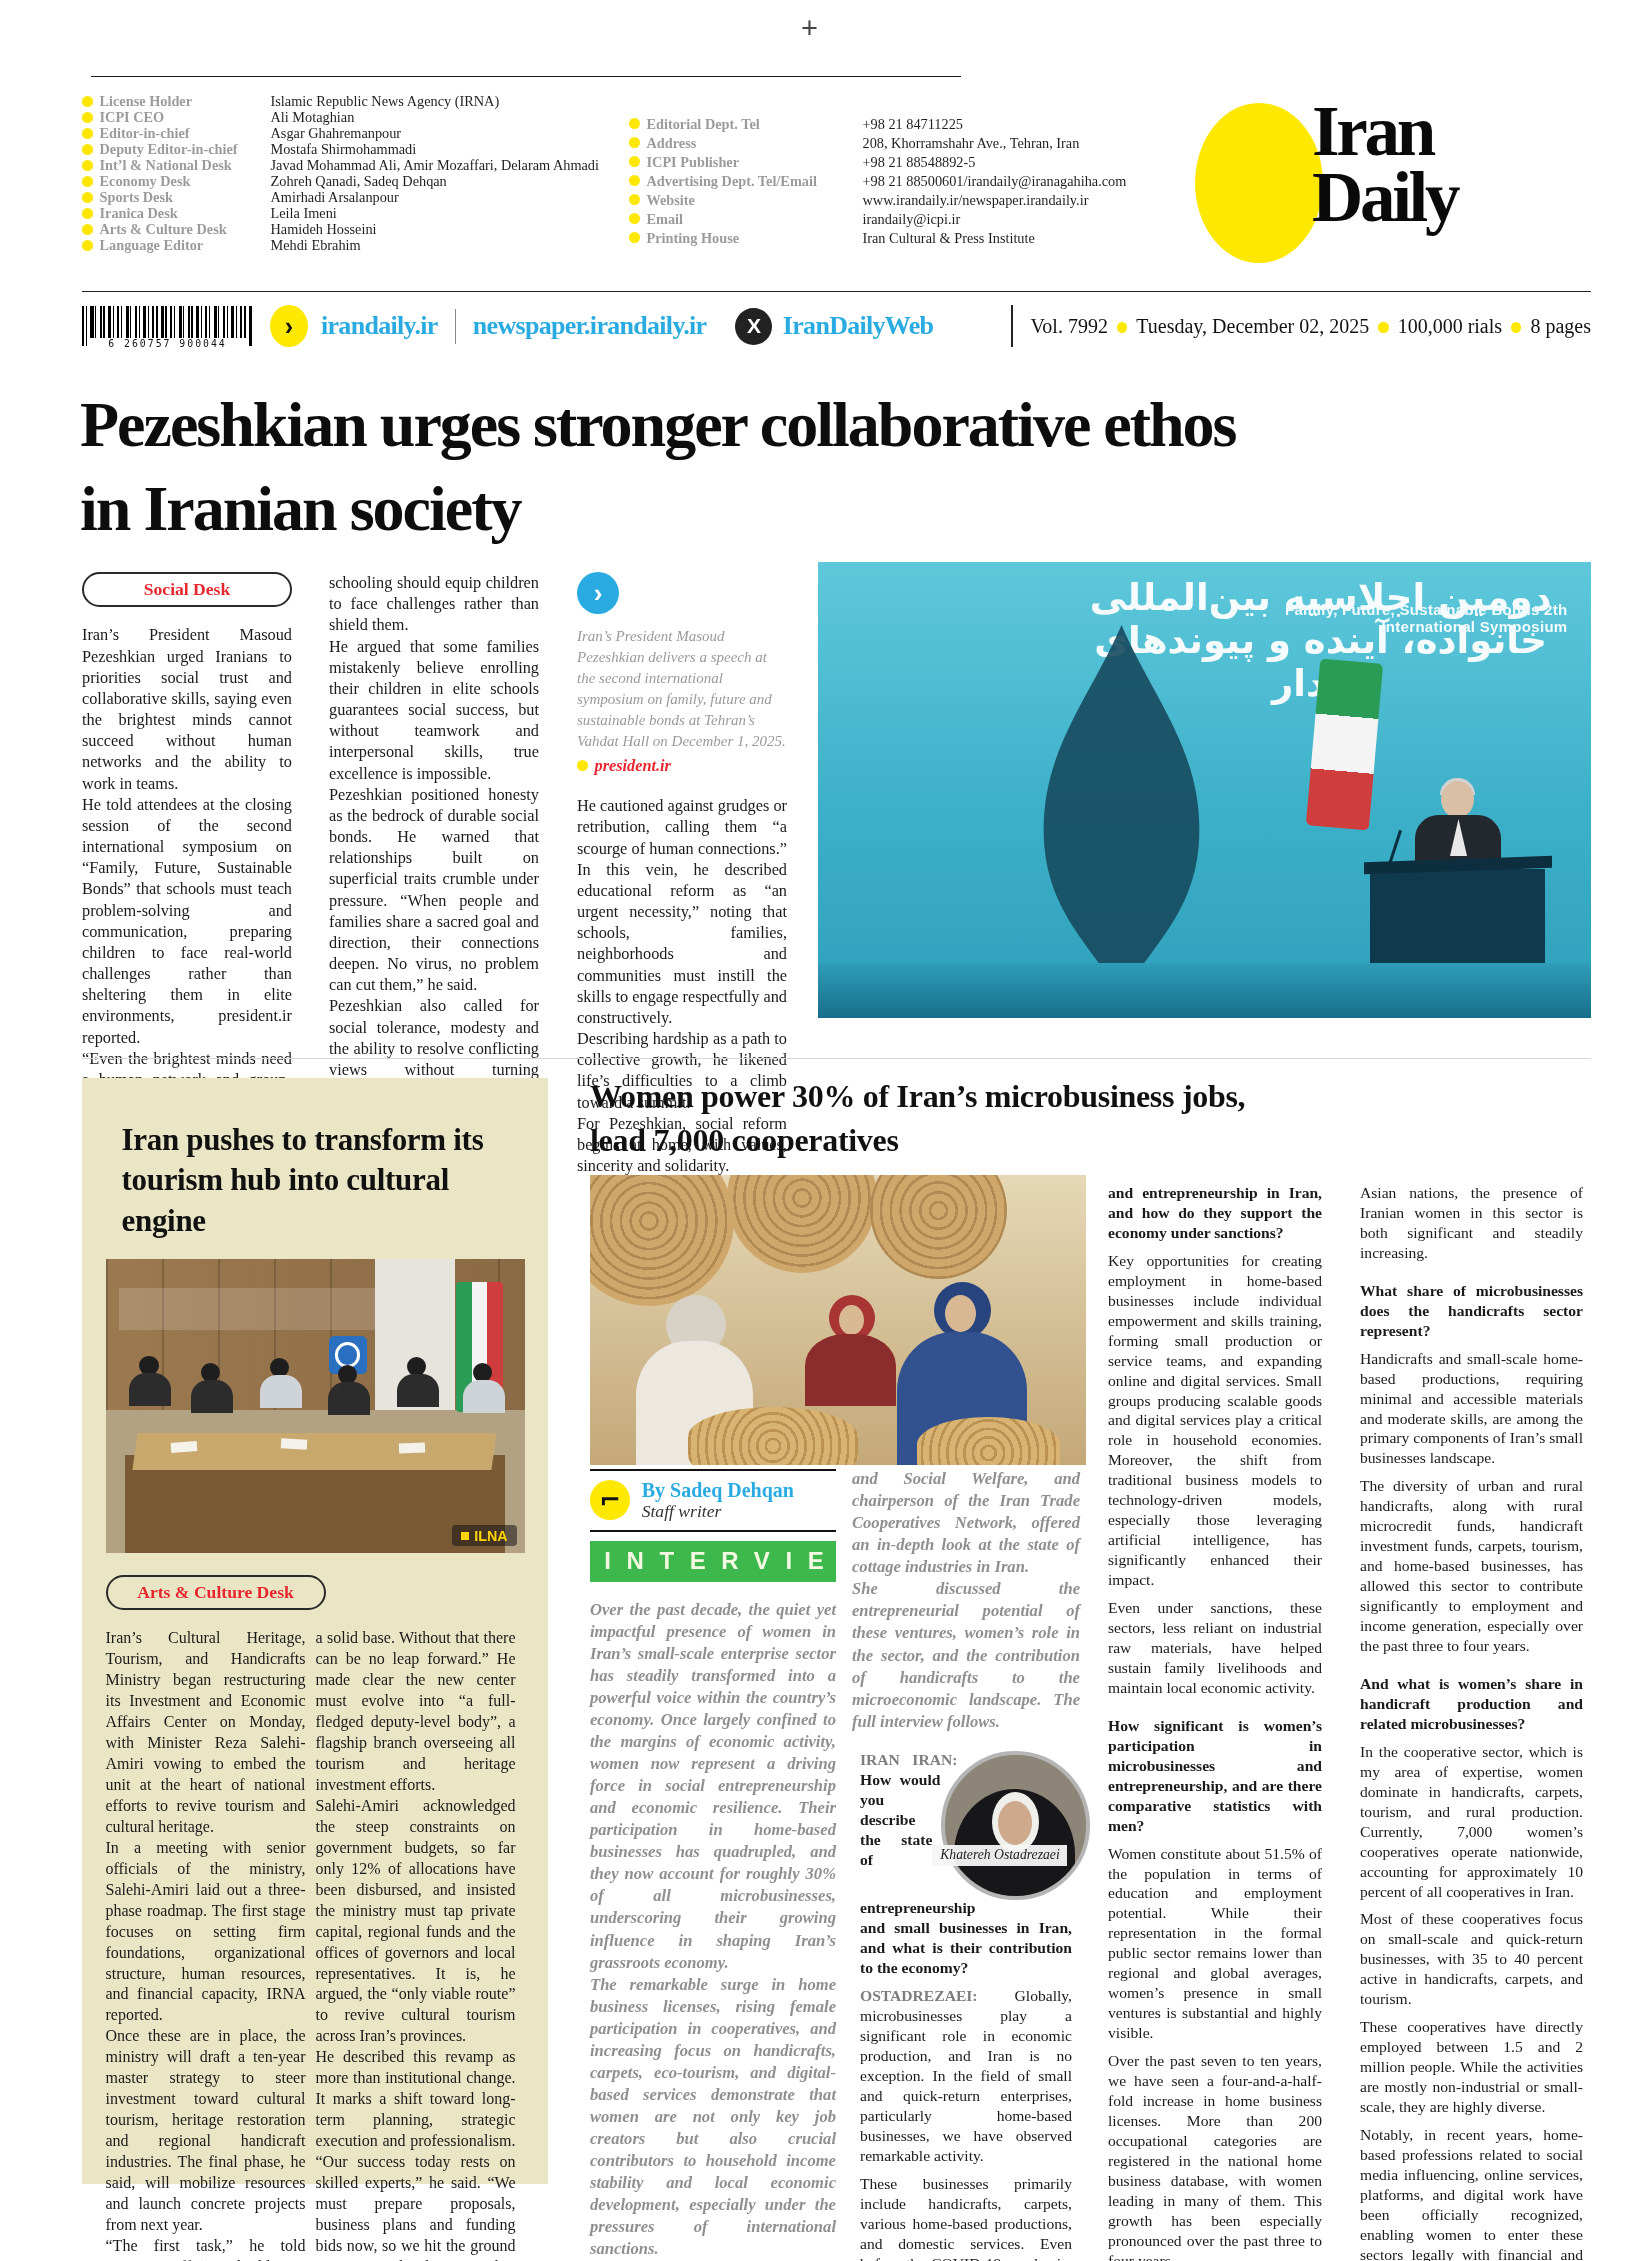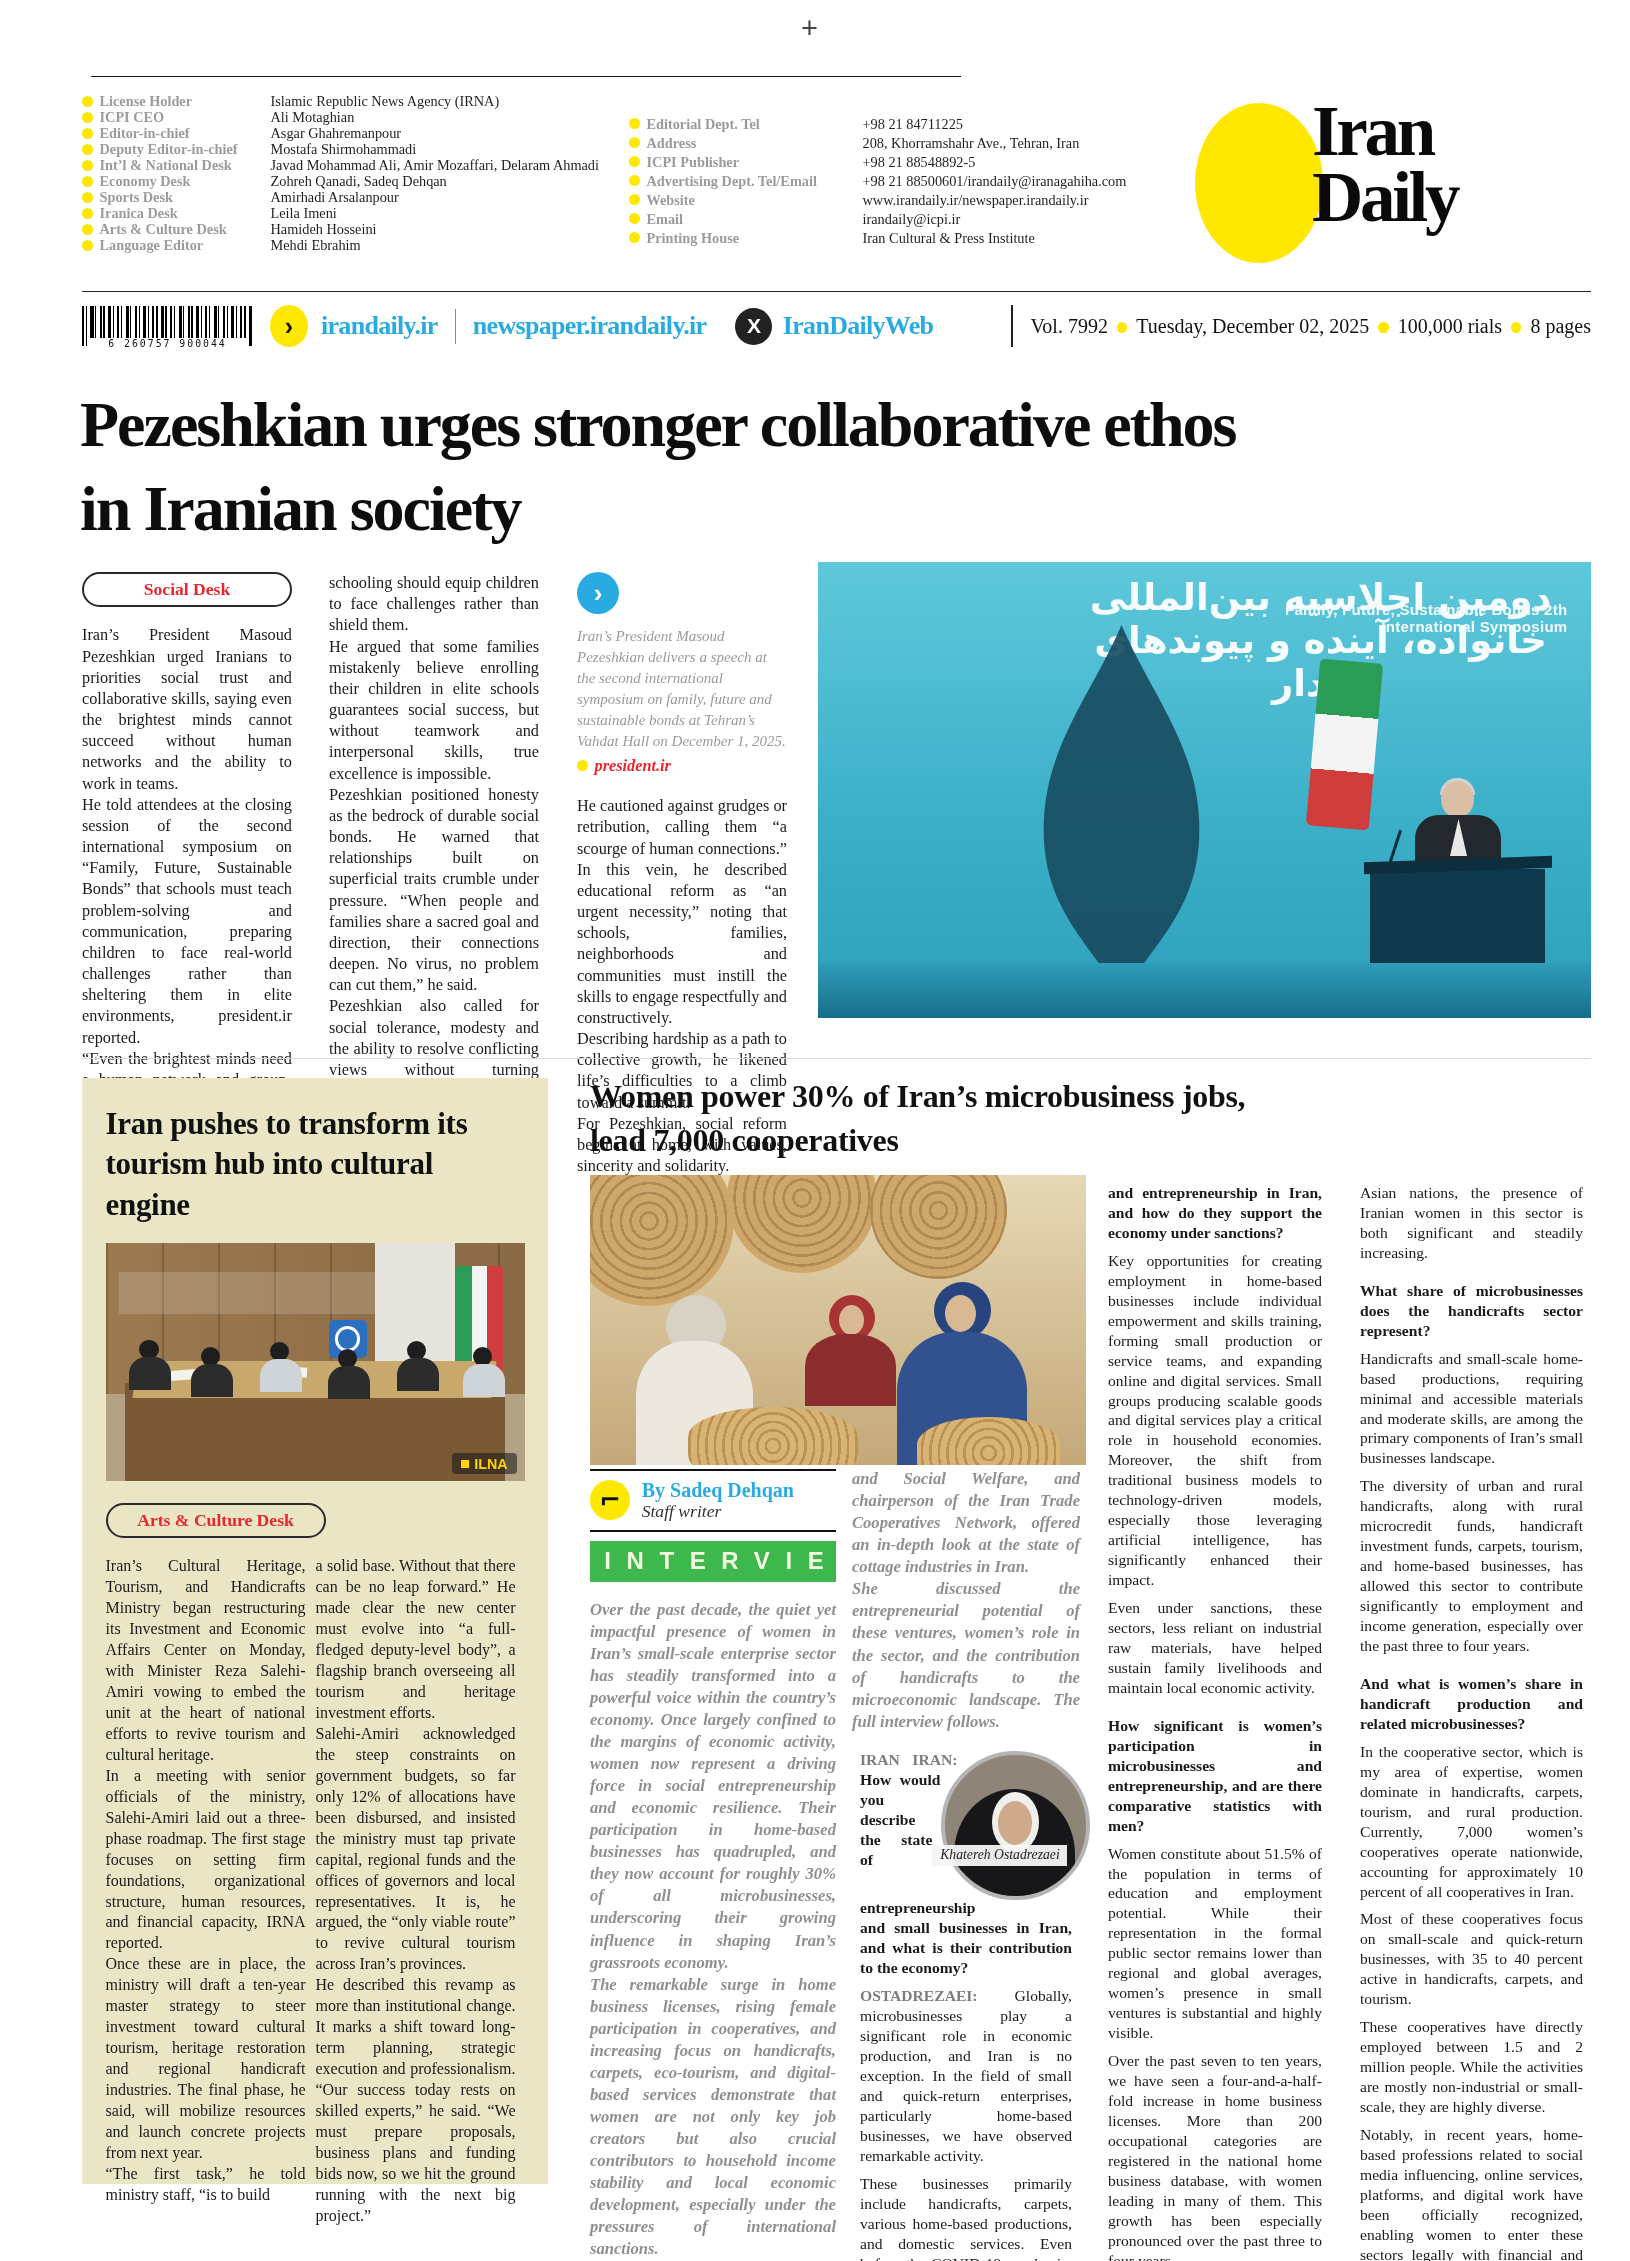--- a/index.html
+++ b/index.html
@@ -81,22 +81,22 @@
   .p1-podium::before{content:"";position:absolute;top:-10.4px;left:-6.5px;width:188px;height:11.7px;
                      background:#0c2e3e;transform:skewY(-2deg);}
   .p1-mic{position:absolute;right:196px;bottom:143px;width:2.6px;height:46px;background:#0c2e3e;transform:rotate(18deg);}
 
   
   .secdivider{left:82px;top:1058px;width:1509px;height:0.7px;background:#d8d8d8;}
 
   
   .tourism{left:82px;top:1078px;width:466px;height:1106px;background:#eae6c5;}
   .tourism-inner{position:absolute;inset:0;padding:26px 23.5px;box-sizing:border-box;}
-  .tourism h2{margin:0;font-size:31px;line-height:1.3;letter-spacing:-0.3px;color:#111;width:417px;}
-  .photo2{position:relative;width:419px;height:238px;margin-top:18px;overflow:hidden;background:#b3a184;text-align:center;}
+  .tourism h2{margin:16px;font-size:31px;line-height:1.3;letter-spacing:-0.3px;color:#111;width:417px;}
+  .photo2{position:relative;width:419px;height:294px;margin-top:18px;overflow:hidden;background:#b3a184;text-align:center;}
   .p2-wall{position:absolute;left:0;top:0;right:0;height:151px;
     background:linear-gradient(90deg,#9c7a50,#8a6a44);}
   .p2-panels{position:absolute;left:0;top:0;right:0;height:151px;
     background:repeating-linear-gradient(90deg,rgba(0,0,0,.18) 0 2px,transparent 2px 56px);}
   .p2-shelf{position:absolute;left:13px;top:29px;width:274px;height:42px;background:rgba(255,255,255,.16);}
   .p2-door{position:absolute;right:70px;top:0;width:80px;height:151px;background:#e7e4dd;}
   .p2-flag{position:absolute;right:22px;top:23.5px;width:47px;height:130px;border-radius:3.9px;
     background:linear-gradient(90deg,#2a9c55 0 34%,#f4f4f4 34% 66%,#cf3d3d 66% 100%);}
   .p2-logo{position:absolute;right:158px;top:77px;width:38px;height:38px;border-radius:5.2px;background:#2b6fc0;
     display:flex;align-items:center;justify-content:center;}

